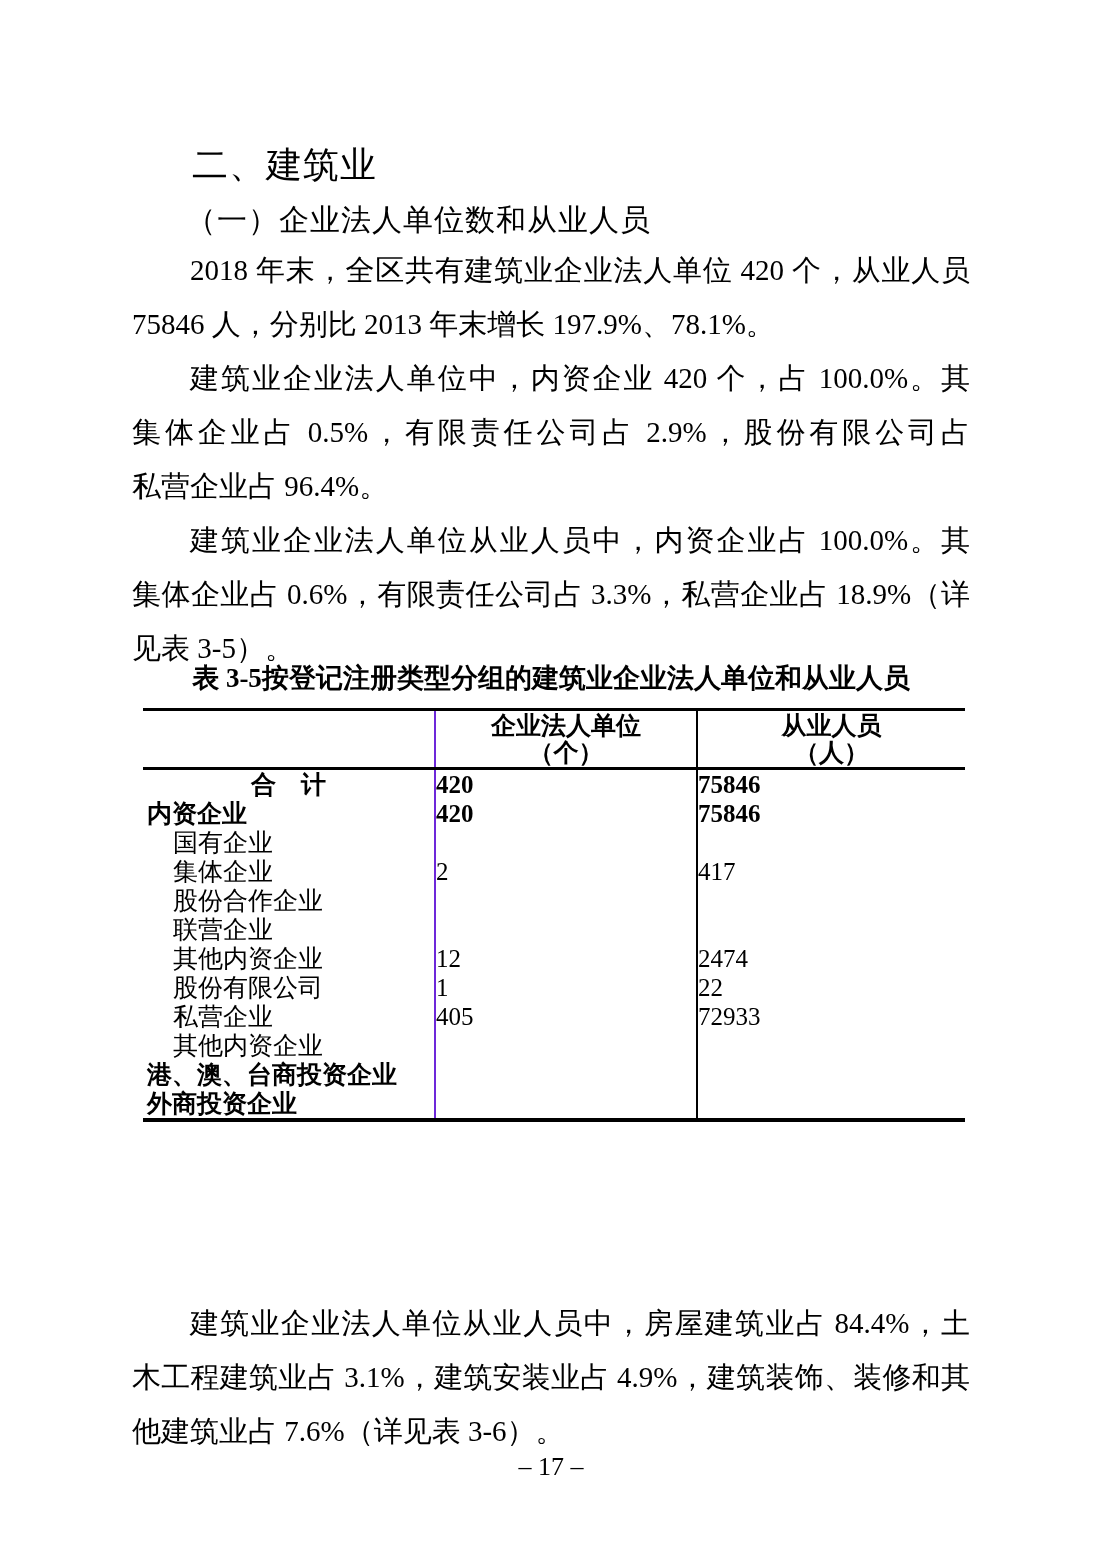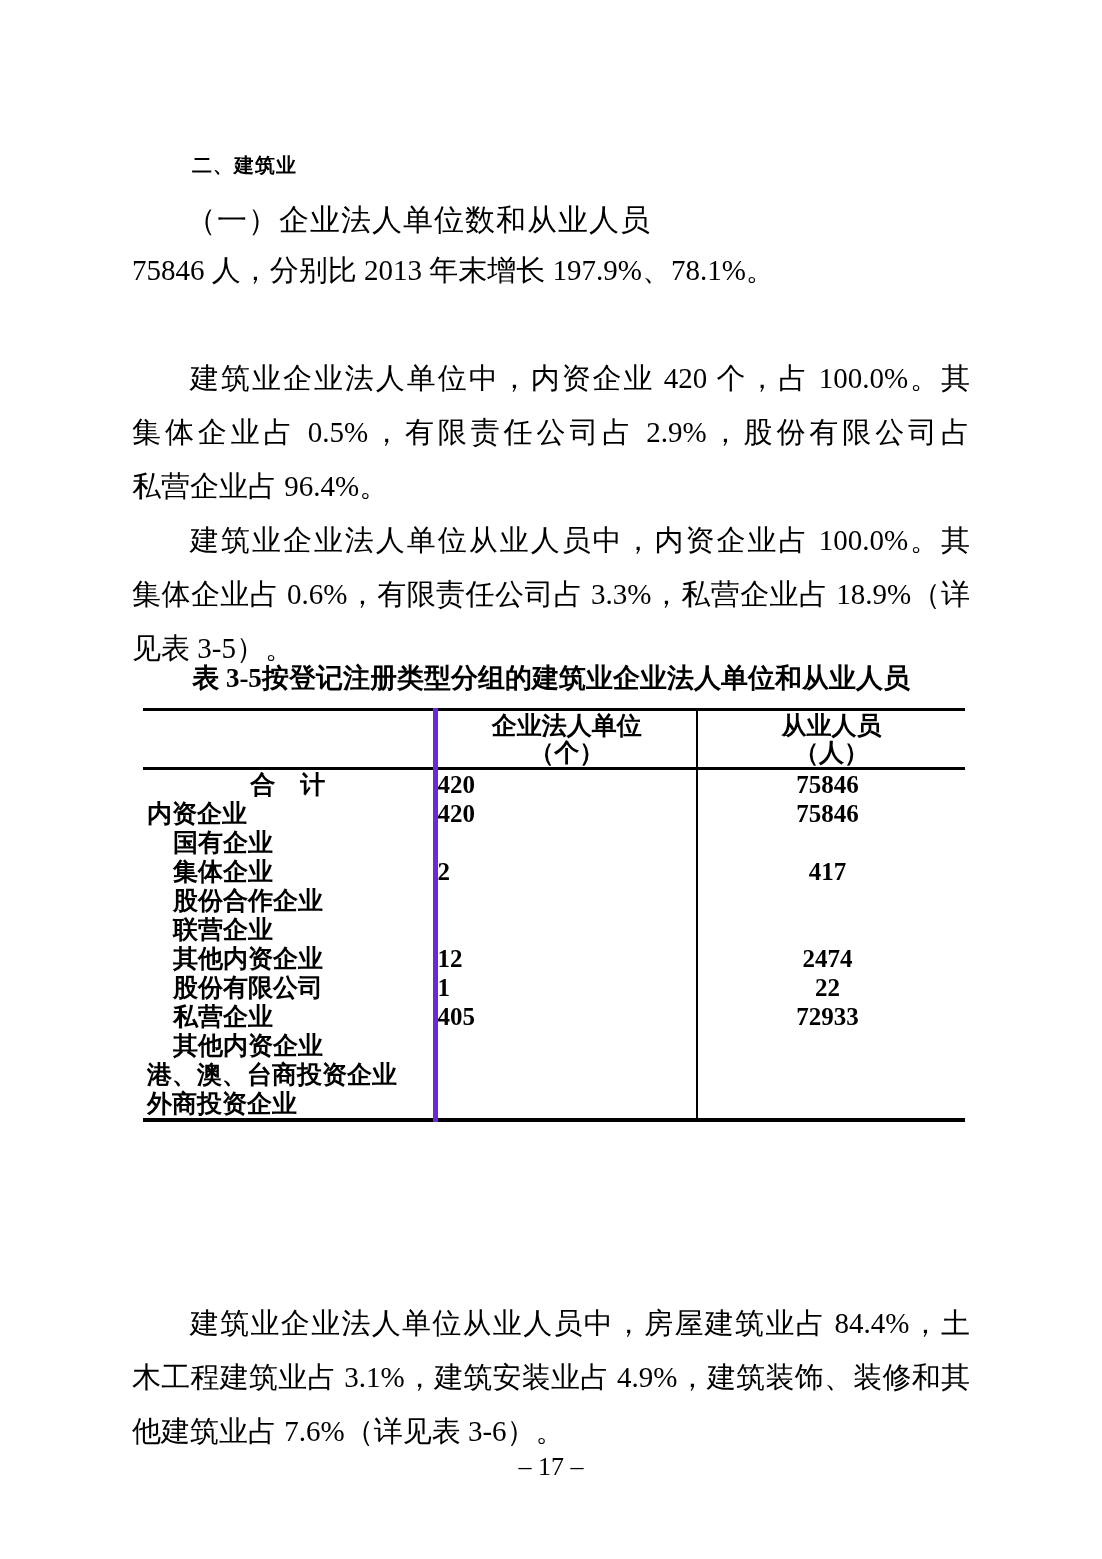--- a/index.html
+++ b/index.html
@@ -12,22 +12,22 @@
     font-family: "Liberation Serif", "DejaVu Serif", serif;
     color: #000;
     overflow: hidden;
   }
 
   
   .heading {
     position: absolute;
     left: 192px; top: 143px;
     font-family: "Liberation Sans", "DejaVu Sans", sans-serif;
-    font-weight: bold;
-    font-size: 20px;
+    font-weight: normal;
+    font-size: 36px;
     line-height: 44px;
     letter-spacing: 1px;
   }
   .subheading {
     position: absolute;
     left: 186px; top: 198px;
     font-size: 30px;
     line-height: 44px;
     letter-spacing: 1px;
   }
@@ -72,33 +72,33 @@
     position: absolute;
     left: 143px; top: 708px;
     width: 822px;
     border-collapse: collapse;
     table-layout: fixed;
     border-top: 3px solid #000;
     border-bottom: 4px solid #000;
     font-size: 25px;
   }
   table.stat td { padding: 0; vertical-align: middle; }
-  table.stat .c2 { border-left: 5px solid #6d28d9; }
+  table.stat .c2 { border-left: 2px solid #6d28d9; }
   table.stat .c3 { border-left: 2px solid #000; }
   table.stat thead td {
     border-bottom: 3px solid #000;
     text-align: center;
     font-family: "Liberation Sans", "DejaVu Sans", sans-serif;
     font-weight: bold;
     height: 56px;
   }
   table.stat thead .hline { line-height: 27px; }
-  table.stat tbody td { height: 29px; line-height: 29px; overflow: hidden; font-weight: bold; }
+  table.stat tbody td { height: 29px; line-height: 29px; overflow: hidden; }
   table.stat td.units  { padding-right: 3px; }
-  table.stat td.persons{ text-align: center; padding-right: 8px; }
+  table.stat td.persons{ text-align: left; padding-right: 8px; }
   table.stat .row-item .label { padding-left: 30px; }
   table.stat .row-group .label {
     padding-left: 4px;
     font-weight: bold;
     font-family: "Liberation Sans", "DejaVu Sans", sans-serif;
   }
   table.stat .row-total .label {
     text-align: center;
     font-weight: bold;
     font-family: "Liberation Sans", "DejaVu Sans", sans-serif;
@@ -119,20 +119,21 @@
 </head>
 <body>
 
 <div class="page">
 
   <div class="heading">二、建筑业</div>
 
   <div class="subheading">（一）企业法人单位数和从业人员</div>
 
   <div class="para" id="p1">
+      <div class="line first fill">2018 年末，全区共有建筑业企业法人单位 420 个，从业人员</div>
       <div class="line">75846 人，分别比 2013 年末增长 197.9%、78.1%。</div>
     </div>
   <div class="para" id="p2">
       <div class="line first fill">建筑业企业法人单位中，内资企业 420 个，占 100.0%。其中，</div>
       <div class="line fill">集体企业占 0.5%，有限责任公司占 2.9%，股份有限公司占 0.2%，</div>
       <div class="line">私营企业占 96.4%。</div>
     </div>
   <div class="para" id="p3">
       <div class="line first fill">建筑业企业法人单位从业人员中，内资企业占 100.0%。其中，</div>
       <div class="line fill">集体企业占 0.6%，有限责任公司占 3.3%，私营企业占 18.9%（详</div>

